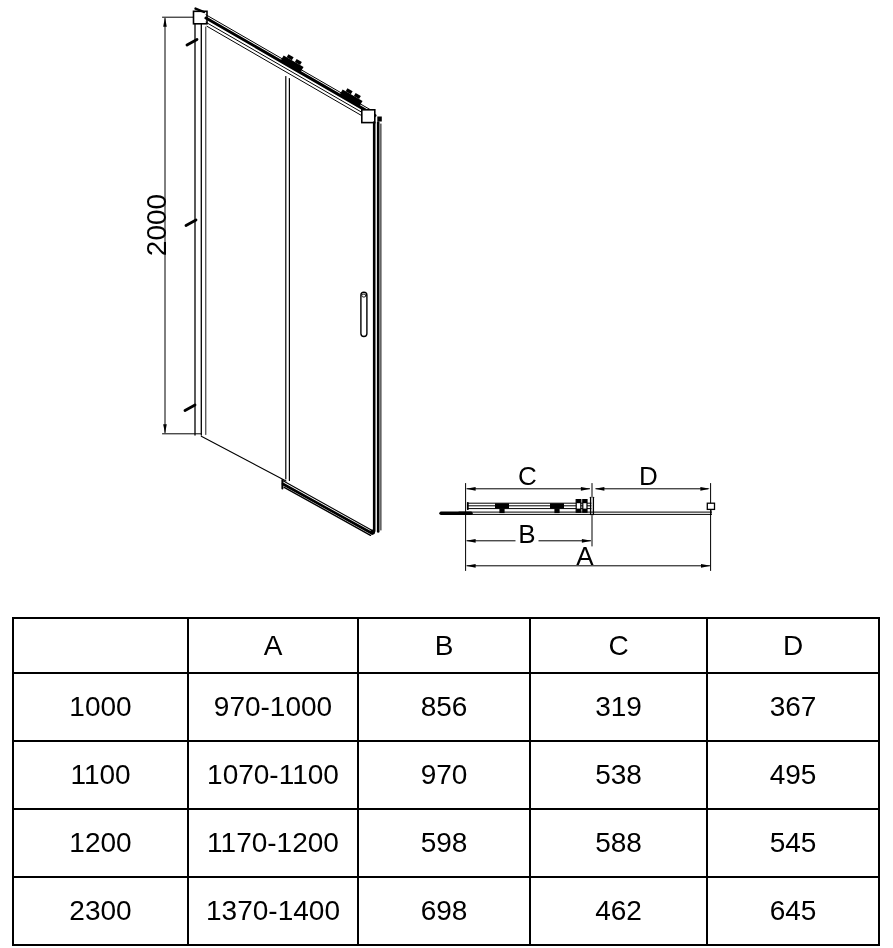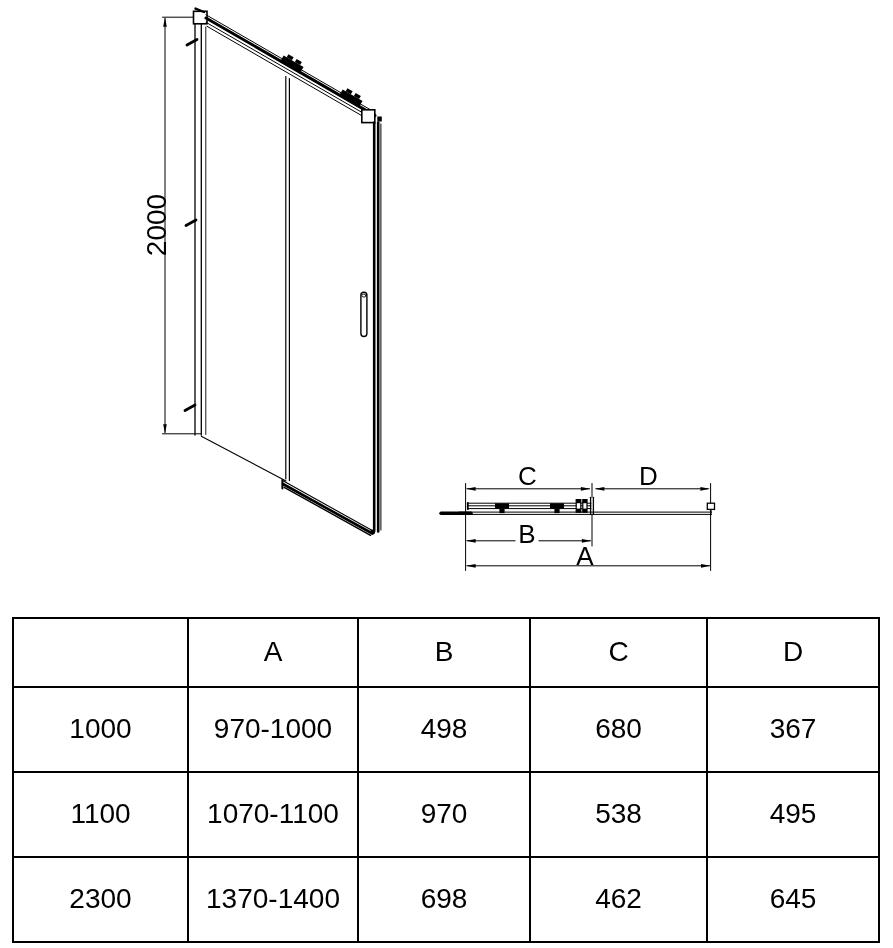--- a/index.html
+++ b/index.html
@@ -191,32 +191,39 @@
       <tr class="hdr">
         <td></td>
         <td>A</td>
         <td>B</td>
         <td>C</td>
         <td>D</td>
       </tr>
       <tr class="datarow">
         <td>1000</td>
         <td>970-1000</td>
-        <td>498</td>
-        <td>680</td>
+        <td>856</td>
+        <td>319</td>
         <td>367</td>
       </tr>
       <tr class="datarow">
         <td>1100</td>
         <td>1070-1100</td>
         <td>970</td>
         <td>538</td>
         <td>495</td>
       </tr>
       <tr class="datarow">
+        <td>1200</td>
+        <td>1170-1200</td>
+        <td>598</td>
+        <td>588</td>
+        <td>545</td>
+      </tr>
+      <tr class="datarow">
         <td>2300</td>
         <td>1370-1400</td>
         <td>698</td>
         <td>462</td>
         <td>645</td>
       </tr>
     </tbody>
   </table>
 </div>
 

